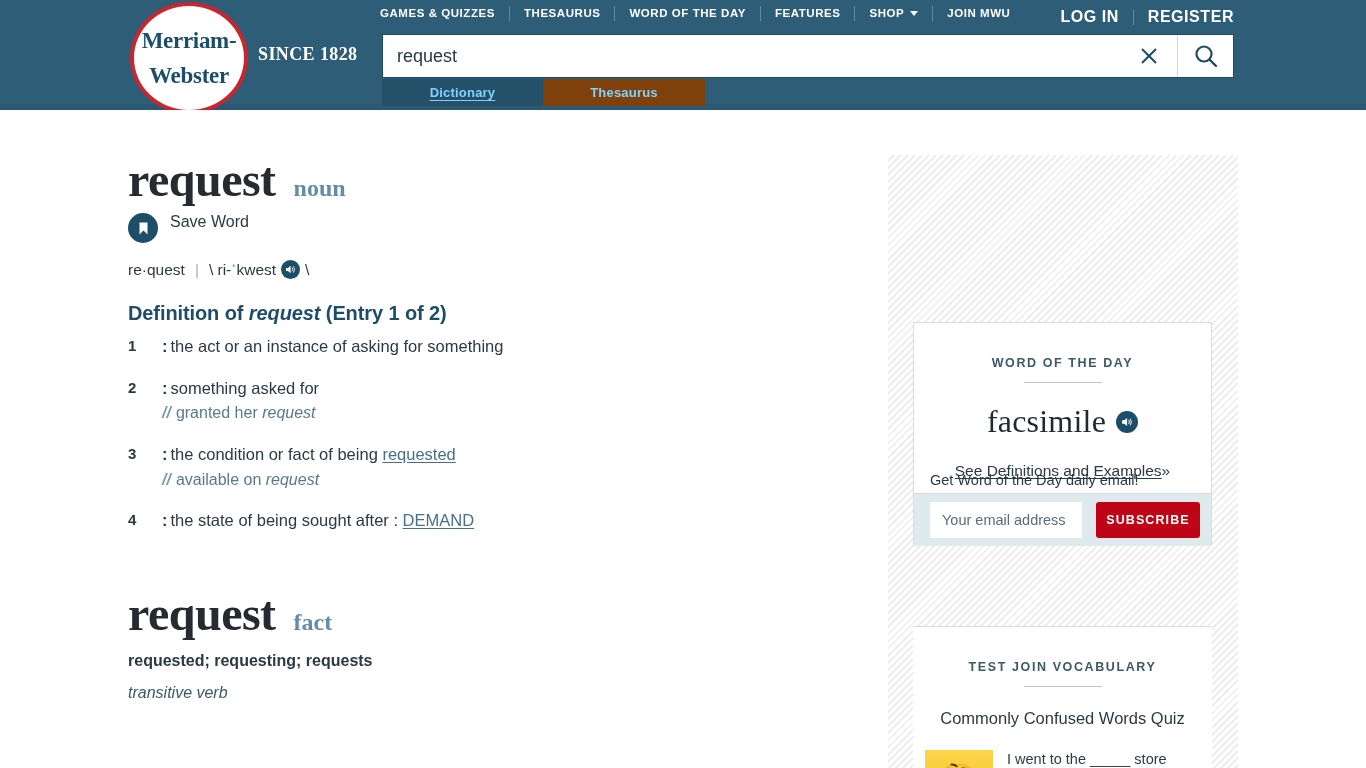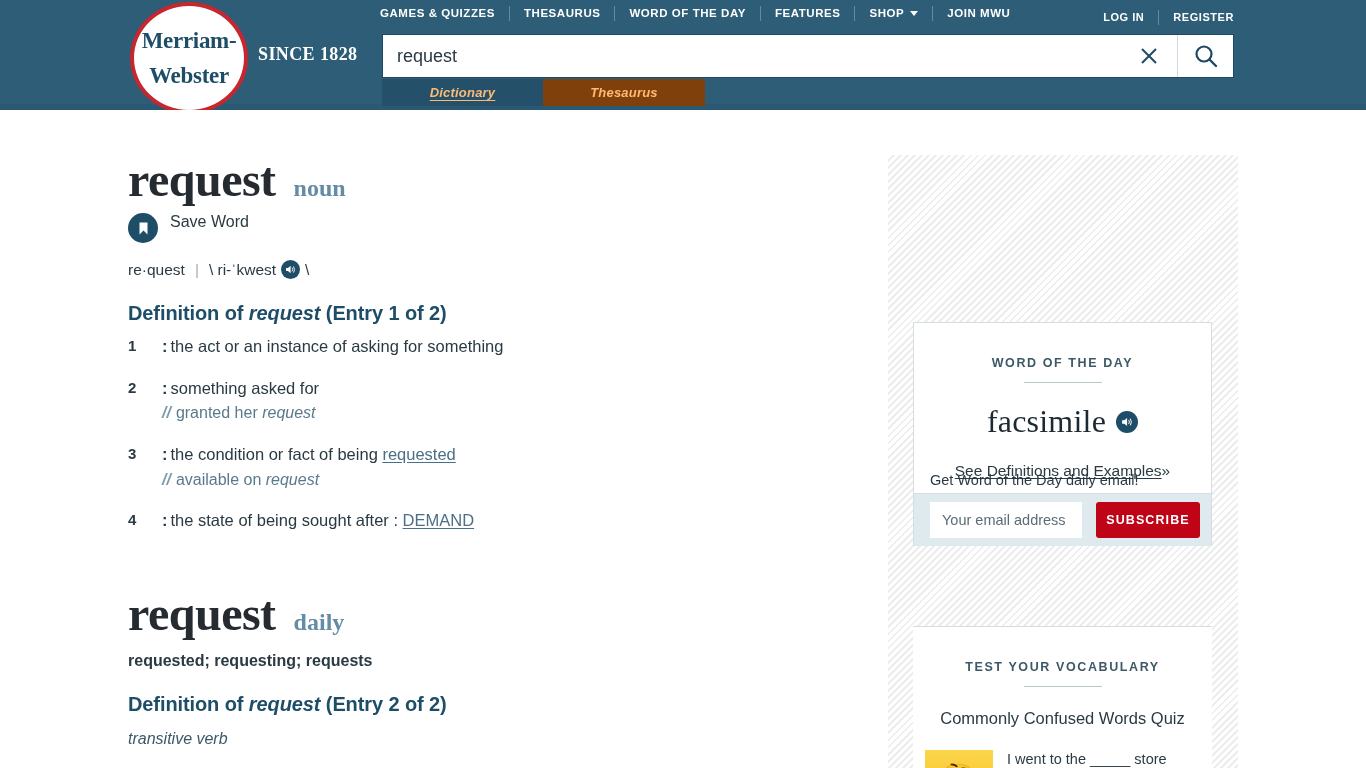--- a/index.html
+++ b/index.html
@@ -87,21 +87,21 @@
     border-left: 4px solid transparent;
     border-right: 4px solid transparent;
     border-top: 5px solid #ffffff;
   }
   .topnav-right {
     position: absolute; right: 132px; top: 8px;
     display: flex; align-items: center; height: 18px;
   }
   .topnav-right a {
     color: #ffffff;
-    font-size: 11px;
+    font-size: 16px;
     font-weight: bold;
     letter-spacing: 0.55px;
     text-decoration: none;
     white-space: nowrap;
     padding: 0 14px;
     display: flex; align-items: center; height: 18px;
   }
   .topnav-right a:last-child { padding-right: 0; }
 
   
@@ -143,22 +143,21 @@
     position: absolute; left: 382px; top: 79px;
     display: flex;
   }
   .tab {
     height: 27px;
     display: flex; align-items: center; justify-content: center;
     font-size: 13px;
     font-weight: bold;
     letter-spacing: 0.2px;
     cursor: pointer;
-    color: #fdba74;
-    font-style: italic;
+    color: #7dd3fc;
   }
   .tab-dict {
     width: 161px;
     background: #24506a;
   }
   .tab-dict span { text-decoration: underline; text-underline-offset: 3px; }
   .tab-thes {
     width: 162px;
     background: #80400b;
   }
@@ -573,26 +572,23 @@
             </div>
           </div>
         </div>
 
       </div>
     </div>
 
     <div class="entry2">
       <div class="headword-row">
         <div class="headword">request</div>
-        <div class="pos">daily</div>
+        <div class="pos">fact</div>
       </div>
       <div class="inflections">requested; requesting; requests</div>
-      <div class="def-heading">
-        <span>Definition of </span><i>request</i><span> (Entry 2 of 2)</span>
-      </div>
       <div class="vb-label">transitive verb</div>
     </div>
 
   </div>
 
   <div class="sidebar">
 
     <div class="card wotd-card">
       <div class="card-kicker">WORD OF THE DAY</div>
       <div class="kicker-rule"></div>
@@ -613,21 +609,21 @@
 
     <div class="subscribe-band">
       <div class="sub-text">Get Word of the Day daily email!</div>
       <div class="sub-row">
         <input class="email-input" type="text" placeholder="Your email address" style="">
         <button class="sub-btn">SUBSCRIBE</button>
       </div>
     </div>
 
     <div class="card quiz-card">
-      <div class="card-kicker">TEST YOUR VOCABULARY</div>
+      <div class="card-kicker">TEST JOIN VOCABULARY</div>
       <div class="kicker-rule"></div>
       <div class="quiz-title">Commonly Confused Words Quiz</div>
       <div class="quiz-q-row">
         <div class="quiz-emoji">
           <span>🤔</span>
         </div>
         <div class="quiz-q-text">
           <div>I went to the _____ store</div>
 
         </div>

